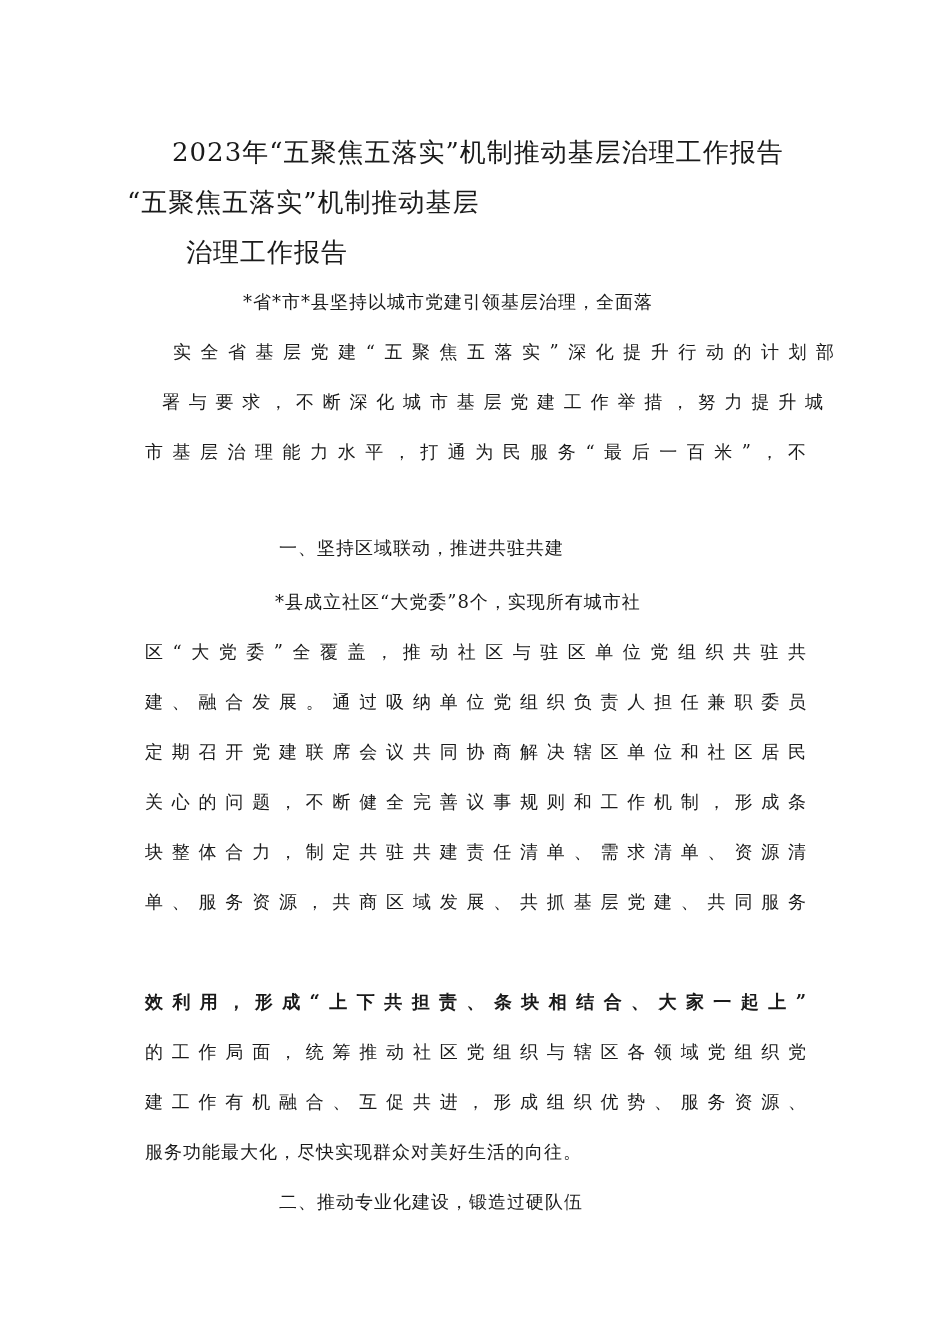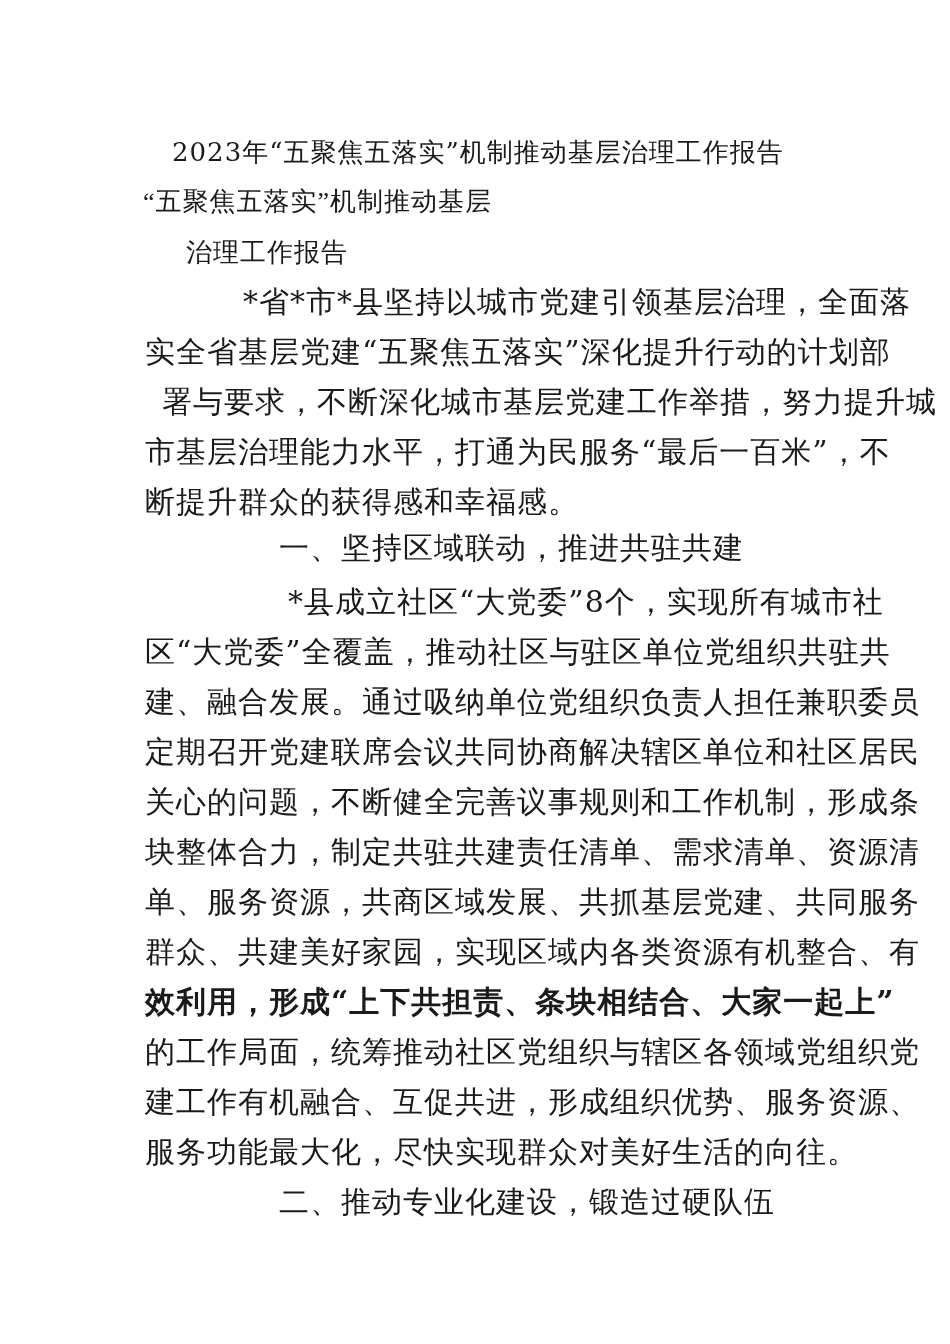--- a/index.html
+++ b/index.html
@@ -20,56 +20,54 @@
       left: 0;
       top: 0;
       width: 932px;
       height: 1344px;
       background: #ffffff;
     }
     .line {
       position: absolute;
       left: 145px;
       width: 670px;
-      font-size: 30px;
+      font-size: 18px;
       line-height: 32px;
       white-space: nowrap;
       letter-spacing: 1px;
     }
     .title-line { font-size: 26px; }
     .justify {
       text-align: justify;
       text-align-last: justify;
       width: 662px;
     }
   </style>
 </head>
 <body>
 
 <div class="page">
 
   <div class="line title-line" style="left:172px; top:136px;">2023年“五聚焦五落实”机制推动基层治理工作报告</div>
-  <div class="line title-line" style="left:143px; top:186px;font-family:Liberation Serif, serif;">“五聚焦五落实”机制推动基层</div>
+  <div class="line title-line" style="left:127px; top:186px;">“五聚焦五落实”机制推动基层</div>
   <div class="line title-line" style="left:186px; top:236px;">治理工作报告</div>
 
   <div class="line" style="left:243px; top:286px; width:562px;">*省*市*县坚持以城市党建引领基层治理，全面落</div>
-  <div class="line justify" style="top:336px;">实全省基层党建“五聚焦五落实”深化提升行动的计划部</div>
+  <div class="line justify" style="top:336px;margin-left:28px;">实全省基层党建“五聚焦五落实”深化提升行动的计划部</div>
   <div class="line justify" style="top:386px;margin-left:17px;">署与要求，不断深化城市基层党建工作举措，努力提升城</div>
   <div class="line justify" style="top:436px;">市基层治理能力水平，打通为民服务“最后一百米”，不</div>
-  <div class="line" style="top:486px;">断提升群众的获得感和幸福感。</div>
 
   <div class="line" style="left:279px; top:532px;">一、坚持区域联动，推进共驻共建</div>
-  <div class="line" style="left:288px; top:586px; width:526px;text-align:right;">*县成立社区“大党委”8个，实现所有城市社</div>
+  <div class="line" style="left:275px; top:586px; width:526px;">*县成立社区“大党委”8个，实现所有城市社</div>
   <div class="line justify" style="top:636px;">区“大党委”全覆盖，推动社区与驻区单位党组织共驻共</div>
   <div class="line justify" style="top:686px;">建、融合发展。通过吸纳单位党组织负责人担任兼职委员</div>
   <div class="line justify" style="top:736px;">定期召开党建联席会议共同协商解决辖区单位和社区居民</div>
   <div class="line justify" style="top:786px;">关心的问题，不断健全完善议事规则和工作机制，形成条</div>
   <div class="line justify" style="top:836px;">块整体合力，制定共驻共建责任清单、需求清单、资源清</div>
   <div class="line justify" style="top:886px;">单、服务资源，共商区域发展、共抓基层党建、共同服务</div>
-  <div class="line justify" style="top:936px;">群众、共建美好家园，实现区域内各类资源有机整合、有</div>
   <div class="line justify" style="top:986px;font-weight:bold;">效利用，形成“上下共担责、条块相结合、大家一起上”</div>
   <div class="line justify" style="top:1036px;">的工作局面，统筹推动社区党组织与辖区各领域党组织党</div>
   <div class="line justify" style="top:1086px;">建工作有机融合、互促共进，形成组织优势、服务资源、</div>
   <div class="line" style="top:1136px;">服务功能最大化，尽快实现群众对美好生活的向往。</div>
 
   <div class="line" style="left:279px; top:1186px;">二、推动专业化建设，锻造过硬队伍</div>
 
 </div>
 
 </body></html>

